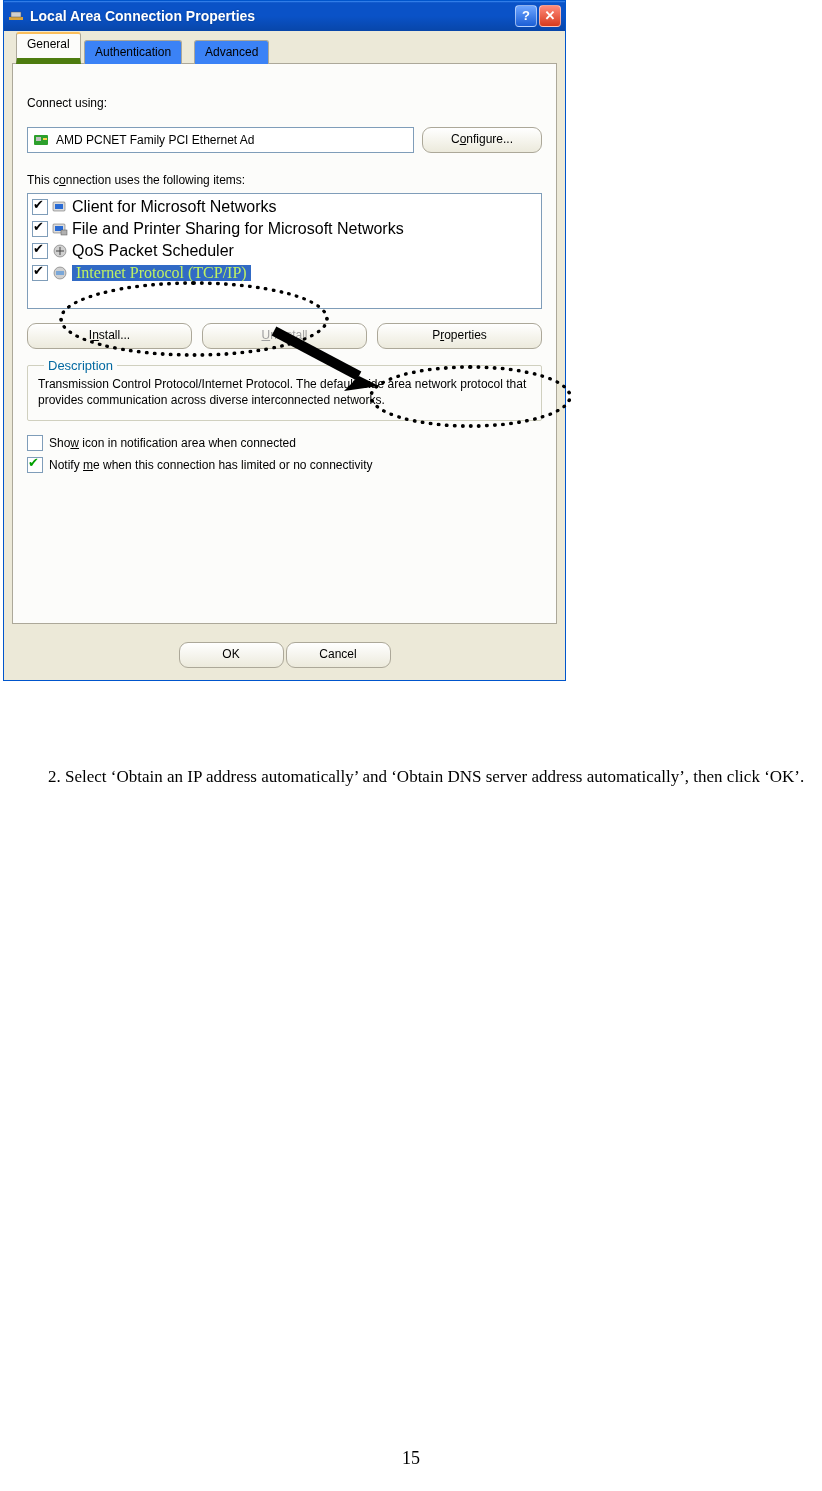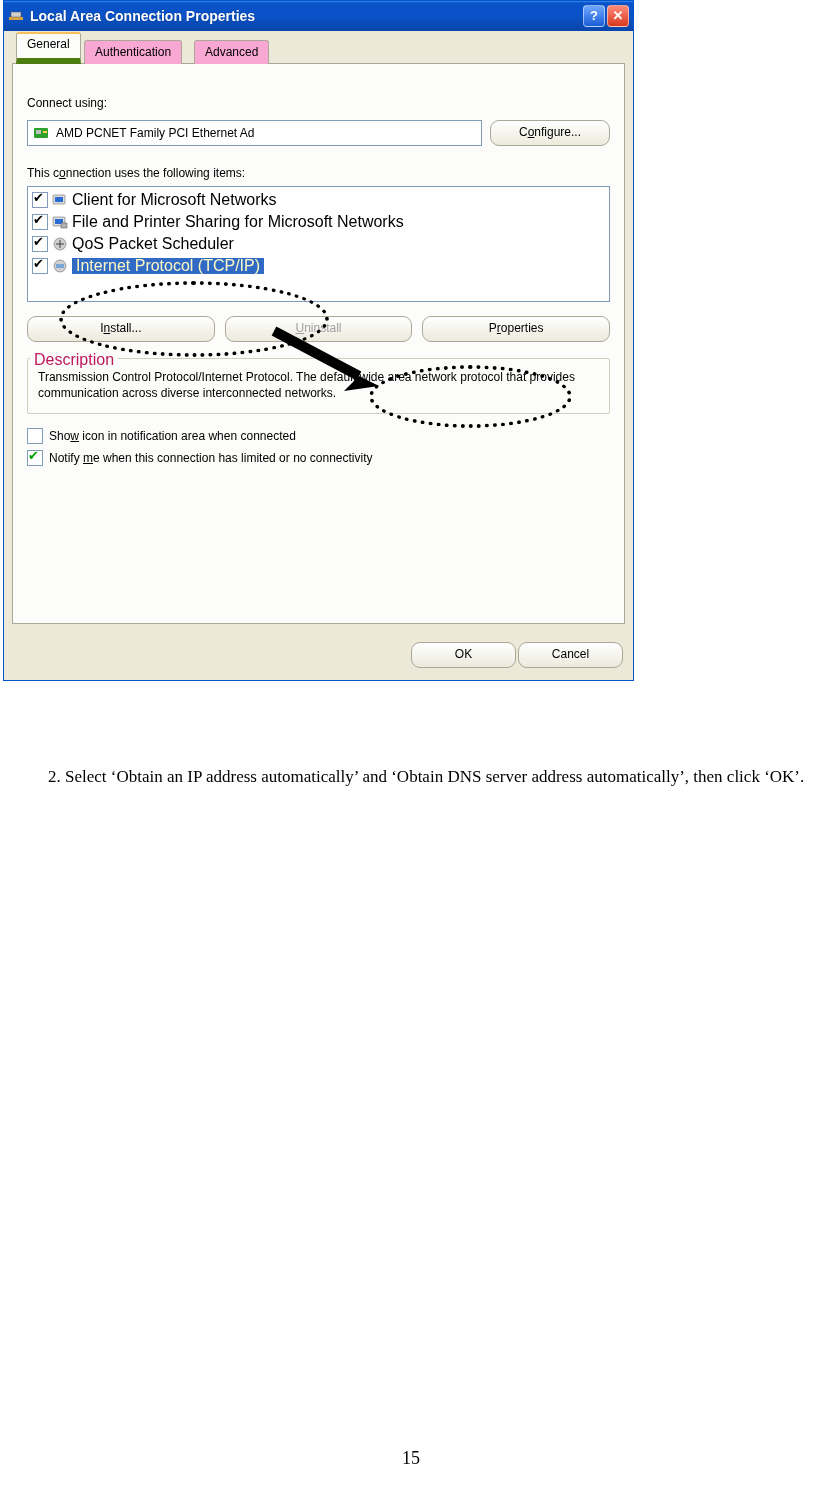--- a/index.html
+++ b/index.html
@@ -13,21 +13,21 @@
   }
   .page {
     position: relative;
     width: 822px;
     height: 1491px;
   }
   .dialog {
     position: absolute;
     left: 3px;
     top: 0;
-    width: 631px;
+    width: 563px;
     border: 1px solid #0055cc;
     background: #ece9d8;
     box-sizing: border-box;
   }
   .titlebar {
     background: linear-gradient(to bottom, #3f8cf3 0%, #0a52c7 6%, #0a52c7 50%, #0846a9 100%);
     color: #fff;
     height: 30px;
     display: flex;
     align-items: center;
@@ -71,21 +71,21 @@
     padding: 8px 8px 8px 8px;
   }
   .tabs-strip {
     height: 24px;
     position: relative;
     border-bottom: 1px solid #aca899;
   }
   .tab {
     position: absolute;
     bottom: -1px;
-    background: #f9a8d4;
+    background: #3b82f6;
     border: 1px solid #aca899;
     border-bottom: none;
     border-top-left-radius: 3px;
     border-top-right-radius: 3px;
     padding: 2px 10px 3px;
     font-size: 12px;
     height: 18px;
     line-height: 18px;
   }
   .tab.active {
@@ -109,21 +109,21 @@
     box-sizing: border-box;
     position: relative;
   }
   .lbl {
     font-size: 12px;
     color: #000;
   }
   .adapter-row {
     display: flex;
     gap: 8px;
-    margin-top: 10px;
+    margin-top: 17px;
     align-items: stretch;
   }
   .adapter-box {
     flex: 1;
     background: #fff;
     border: 1px solid #7f9db9;
     height: 24px;
     display: flex;
     align-items: center;
     padding: 0 6px;
@@ -182,64 +182,65 @@
   }
   .checkbox.green.checked::after {
     color: #00a000;
   }
   .svc-icon {
     width: 16px; height: 16px;
     flex-shrink: 0;
   }
   .selected-label {
     background: #316ac5;
-    color: #fef9c3;
+    color: #bef264;
     padding: 0 4px;
     height: 16px;
     line-height: 16px;
     display: inline-block;
+    font-family: Liberation Serif, serif;
   }
   .btn-row {
     margin-top: 14px;
     display: flex;
     gap: 10px;
   }
   .btn-row .btn {
     flex: 1;
   }
   .groupbox {
     margin-top: 16px;
     border: 1px solid #d0d0bf;
     border-radius: 2px;
     padding: 10px 10px 12px;
     position: relative;
   }
   .groupbox .legend {
     position: absolute;
     top: -8px;
-    left: 2px;
+    left: 16px;
     background: #fcfcfa;
     padding: 0 4px;
-    font-size: 16px;
-    color: #be185d;
+    font-size: 13px;
+    color: #0369a1;
   }
   .desc {
     font-size: 12px;
     line-height: 1.35;
   }
   .opt-row {
     display: flex;
     align-items: center;
     gap: 6px;
     margin-top: 14px;
     font-size: 12px;
   }
   .footer {
     display: flex;
-    justify-content: flex-end;
+    justify-content: center;
     gap: 2px;
     padding: 10px 10px 12px;
   }
   .footer .btn {
     width: 105px;
   }
   .annot-ellipse {
     position: absolute;
     border: 4px dotted #000;
     border-radius: 50%;

